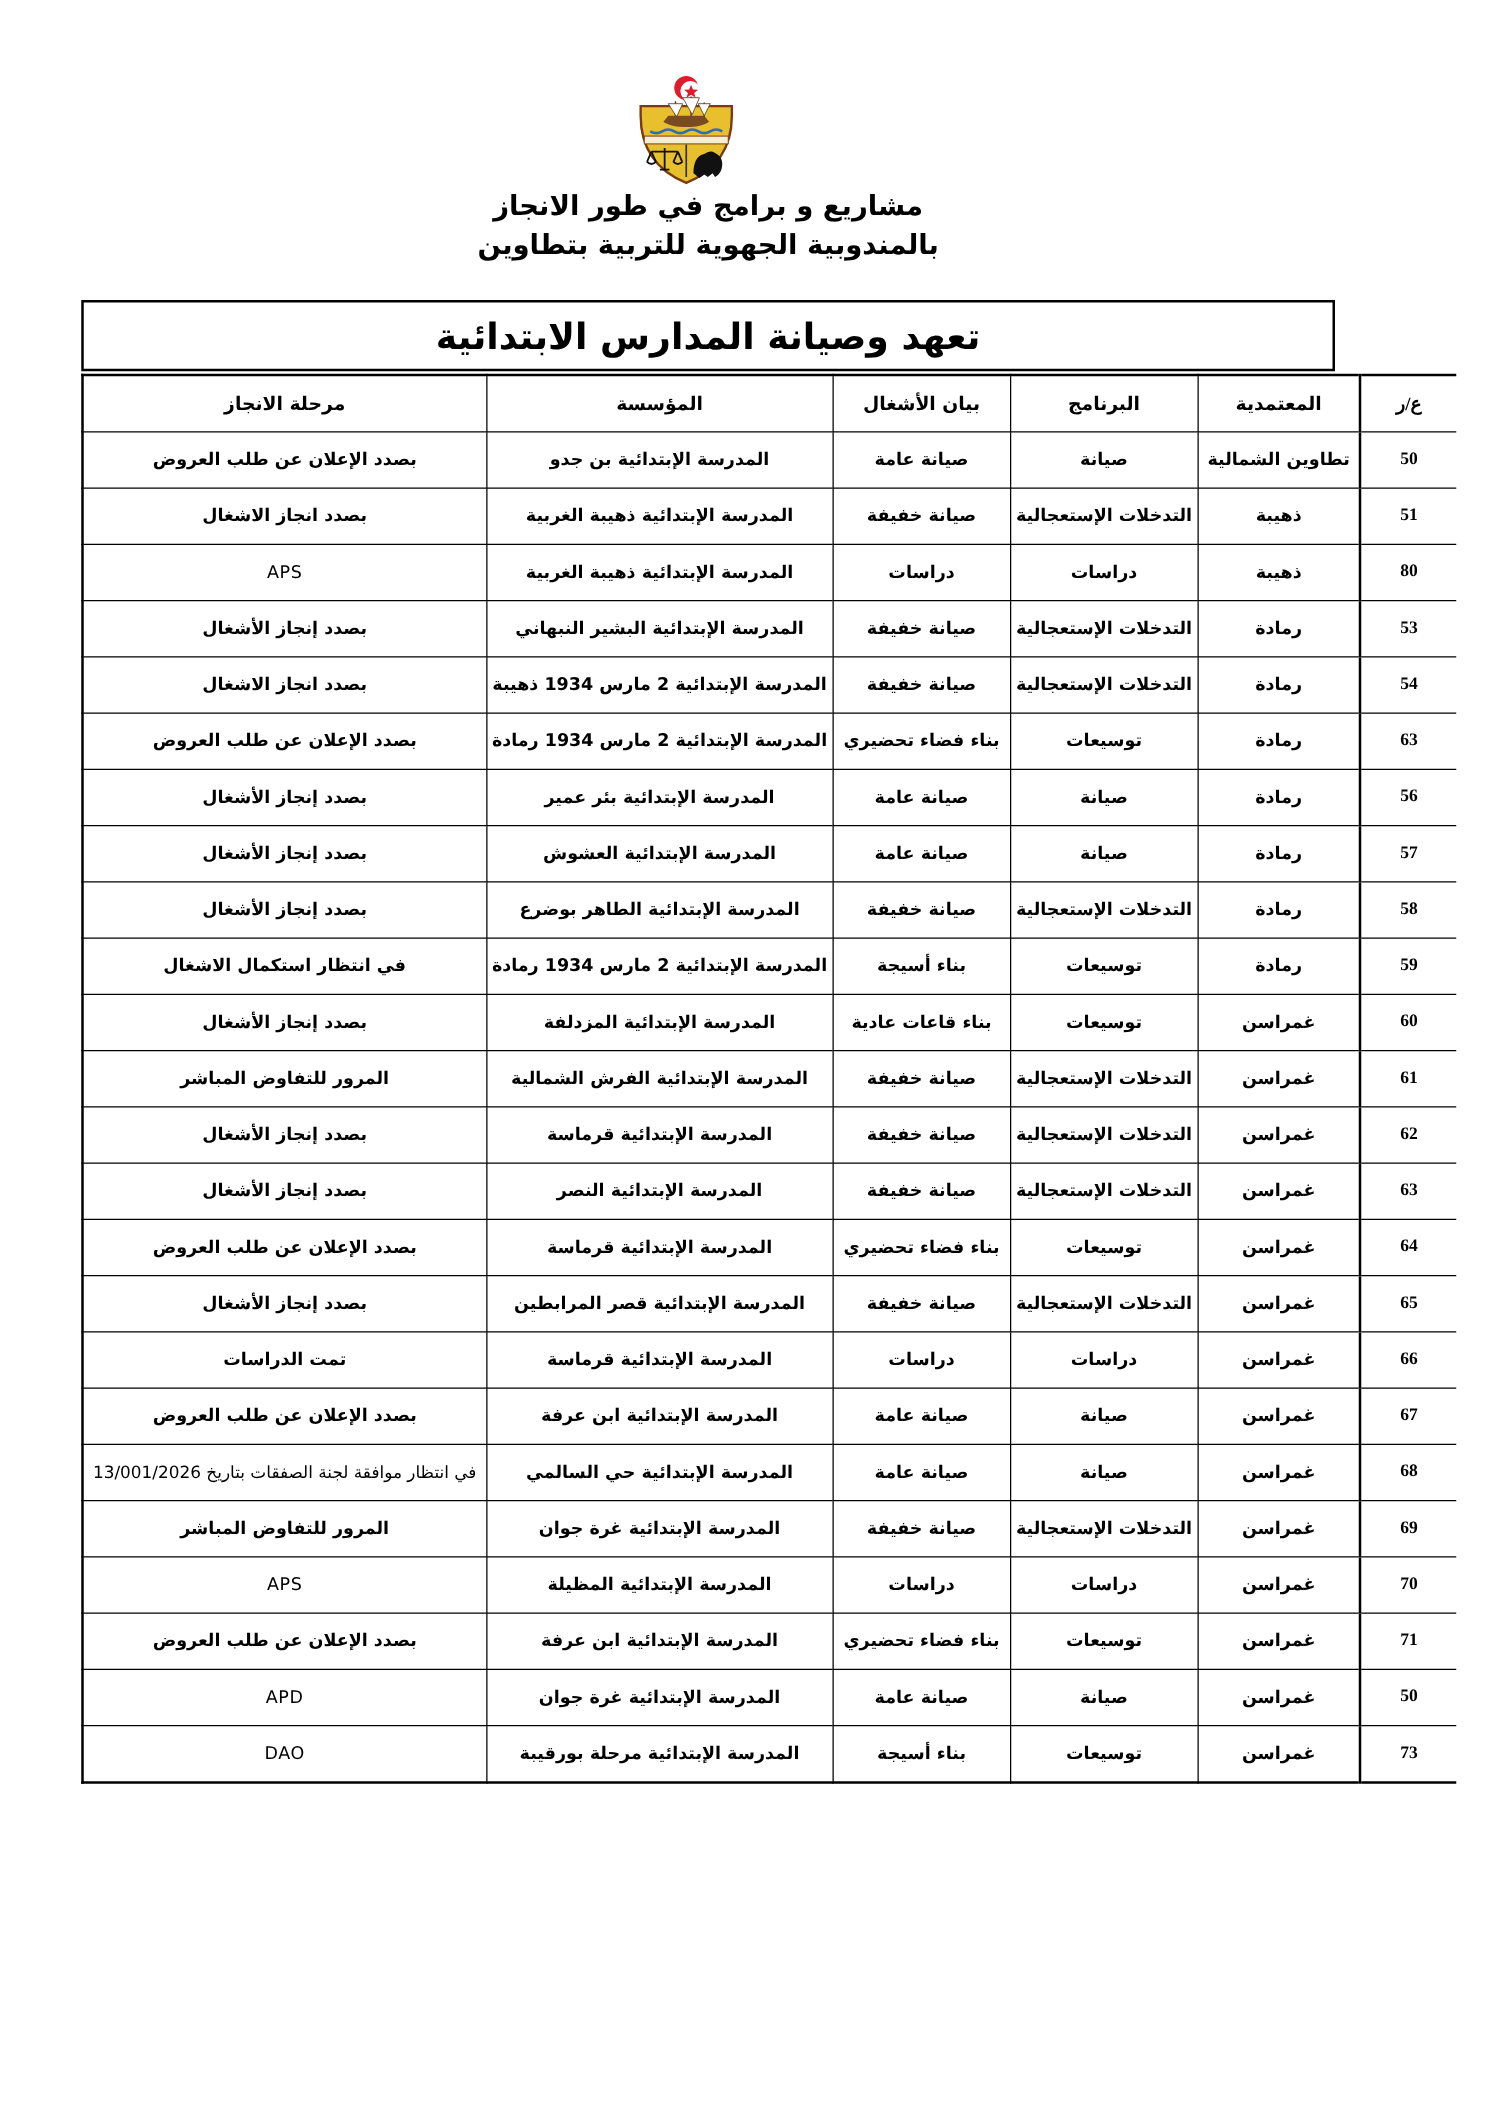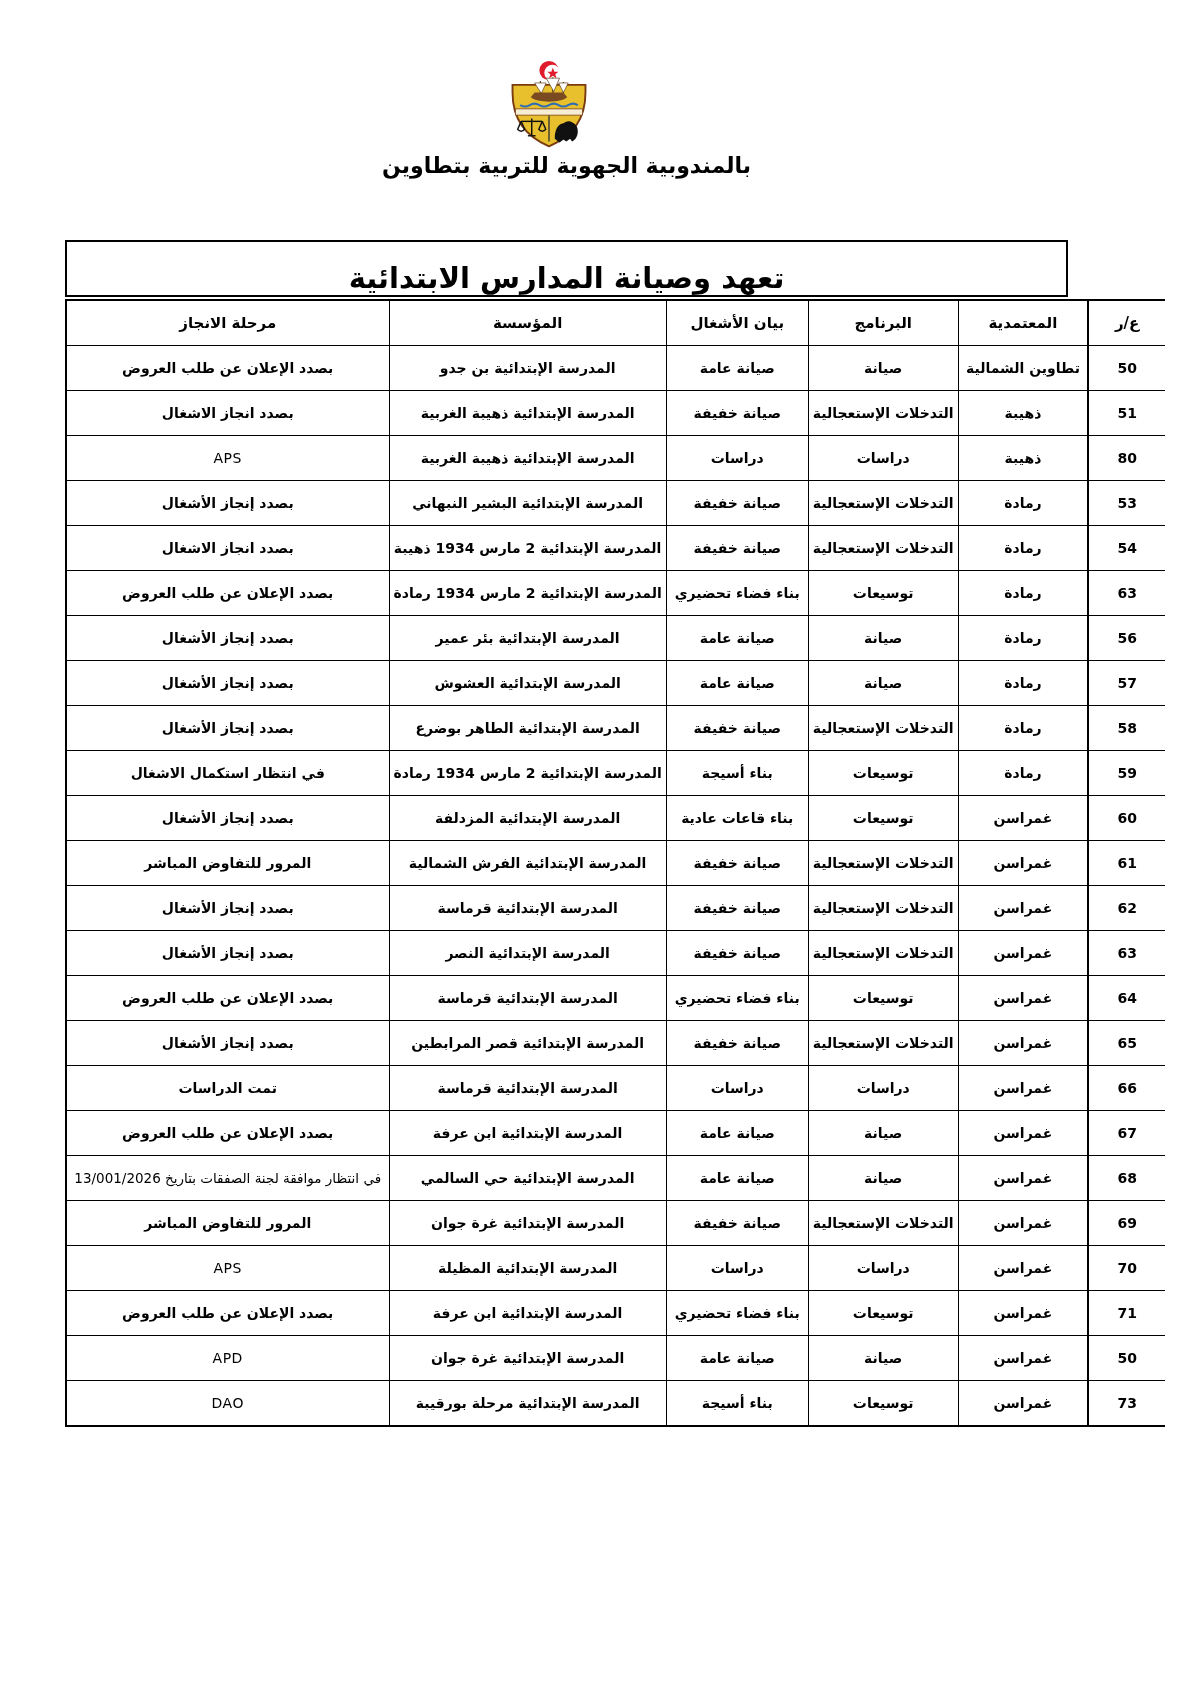--- a/index.html
+++ b/index.html
@@ -9,36 +9,36 @@
   }
   .emblem { position:absolute; top:58px; left:490px; width:118px; height:96px; }
   .heading {
     position:absolute; top:150px; left:65px; width:1003px;
     text-align:center; font-weight:bold; font-size:22px; line-height:31px;
     direction:rtl;
   }
   .title-box {
     position:absolute; top:240px; left:65px; width:1003px; height:57px;
     border:2px solid #000; box-sizing:border-box;
-    display:flex; align-items:flex-end; justify-content:center;
+    display:flex; align-items:center; justify-content:center;
     font-size:29px; font-weight:bold; direction:rtl;
   }
   table.main {
     position:absolute; top:299px; left:65px;
     border-collapse:collapse; table-layout:fixed; direction:rtl;
     border-top:2px solid #000; border-bottom:2px solid #000;
     border-left:2px solid #000; border-right:none;
   }
   table.main th, table.main td {
     border:1.5px solid #000; height:44px; padding:0 4px;
     text-align:center; vertical-align:middle; white-space:nowrap; overflow:hidden;
   }
   table.main th { font-size:15px; font-weight:bold;margin-top:24px; }
   table.main td { font-size:14px; font-weight:bold; }
-  .cell-num { border-right:none !important; border-left-width:2px !important; }
+  .cell-num { border-right:none !important; border-left-width:2px !important;font-family:Liberation Serif, serif; }
   td.cell-num { font-weight:normal; font-size:15px; }
   th.cell-num { font-weight:normal; font-size:15px; }
   .stage-latin { font-weight:normal !important; font-size:14px !important; letter-spacing:0.5px; }
   .stage-alt { font-weight:normal !important; font-size:13.5px !important; }
 </style>
 </head>
 <body>
 
 <div class="page">
 
@@ -75,20 +75,21 @@
       <line x1="53" y1="66" x2="56.5" y2="74"></line>
       <path d="M27,74 q4,4.5 8,0"></path>
       <path d="M49,74 q4,4.5 8,0"></path>
       <line x1="38" y1="81" x2="46" y2="81"></line>
     </g>
 
     <path d="M66,84 c0,-9 3,-15 9,-16 c3,-2 6,-3 9,-1 c4,2 6,5 6,9 c0,5 -2,9 -6,11 l-2,-3 l-4,3 l-3,-2 l-4,3 z" style="fill:var(--emblem-black)"></path>
   </svg>
 
   <div class="heading">
+    <div>مشاريع و برامج في طور الانجاز</div>
     <div>بالمندوبية الجهوية للتربية بتطاوين</div>
   </div>
 
   <div class="title-box">
     <span>تعهد وصيانة المدارس الابتدائية</span>
   </div>
 
   <table class="main">
     <colgroup>
       <col style="width:77px">

